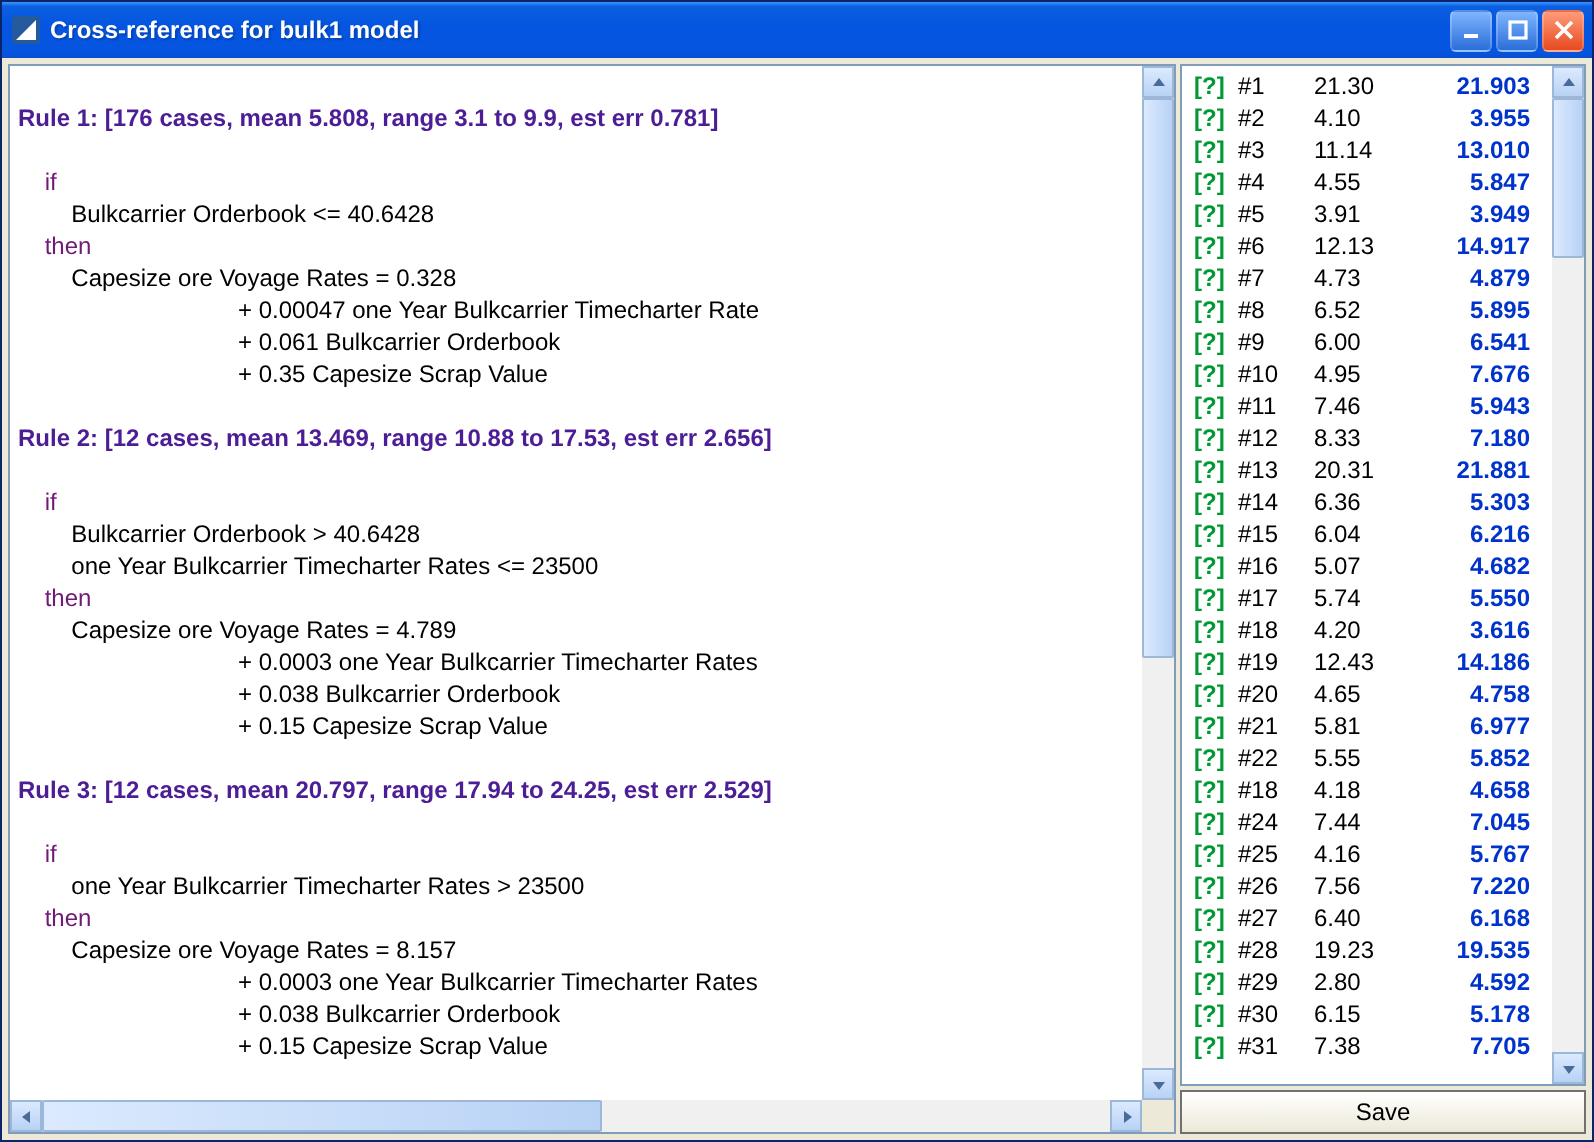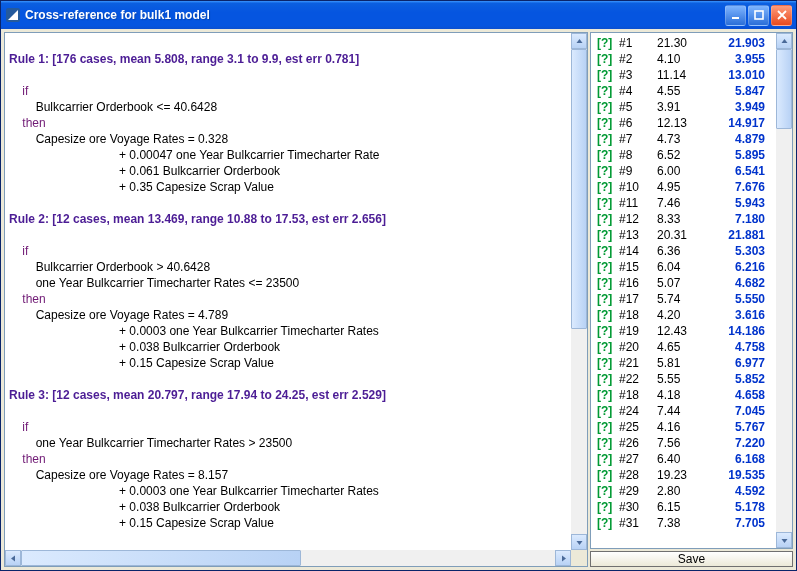--- a/index.html
+++ b/index.html
@@ -121,21 +121,20 @@
   .drow { display:flex; height:16px; align-items:center; font-family:"Verdana","Tahoma",sans-serif; font-size:12px; }
   .qmark { color:#009933; font-weight:bold; width:22px; cursor:pointer; }
   .cid { width:38px; }
   .v1 { width:52px; }
   .v2 { width:56px; text-align:right; color:#0033cc; font-weight:bold; }
   
   .btn-row {
     display:flex;
     margin-top:2px;
     gap:2px;
-    flex-direction:column;
   }
   .btn {
     flex:1;
     height:22px;
     border:1px solid #707070;
     background: linear-gradient(to bottom,#fff,#ece9d8);
     font-family:"Tahoma",sans-serif;
     font-size:12px;
     display:flex;align-items:center;justify-content:center;
     cursor:pointer;

